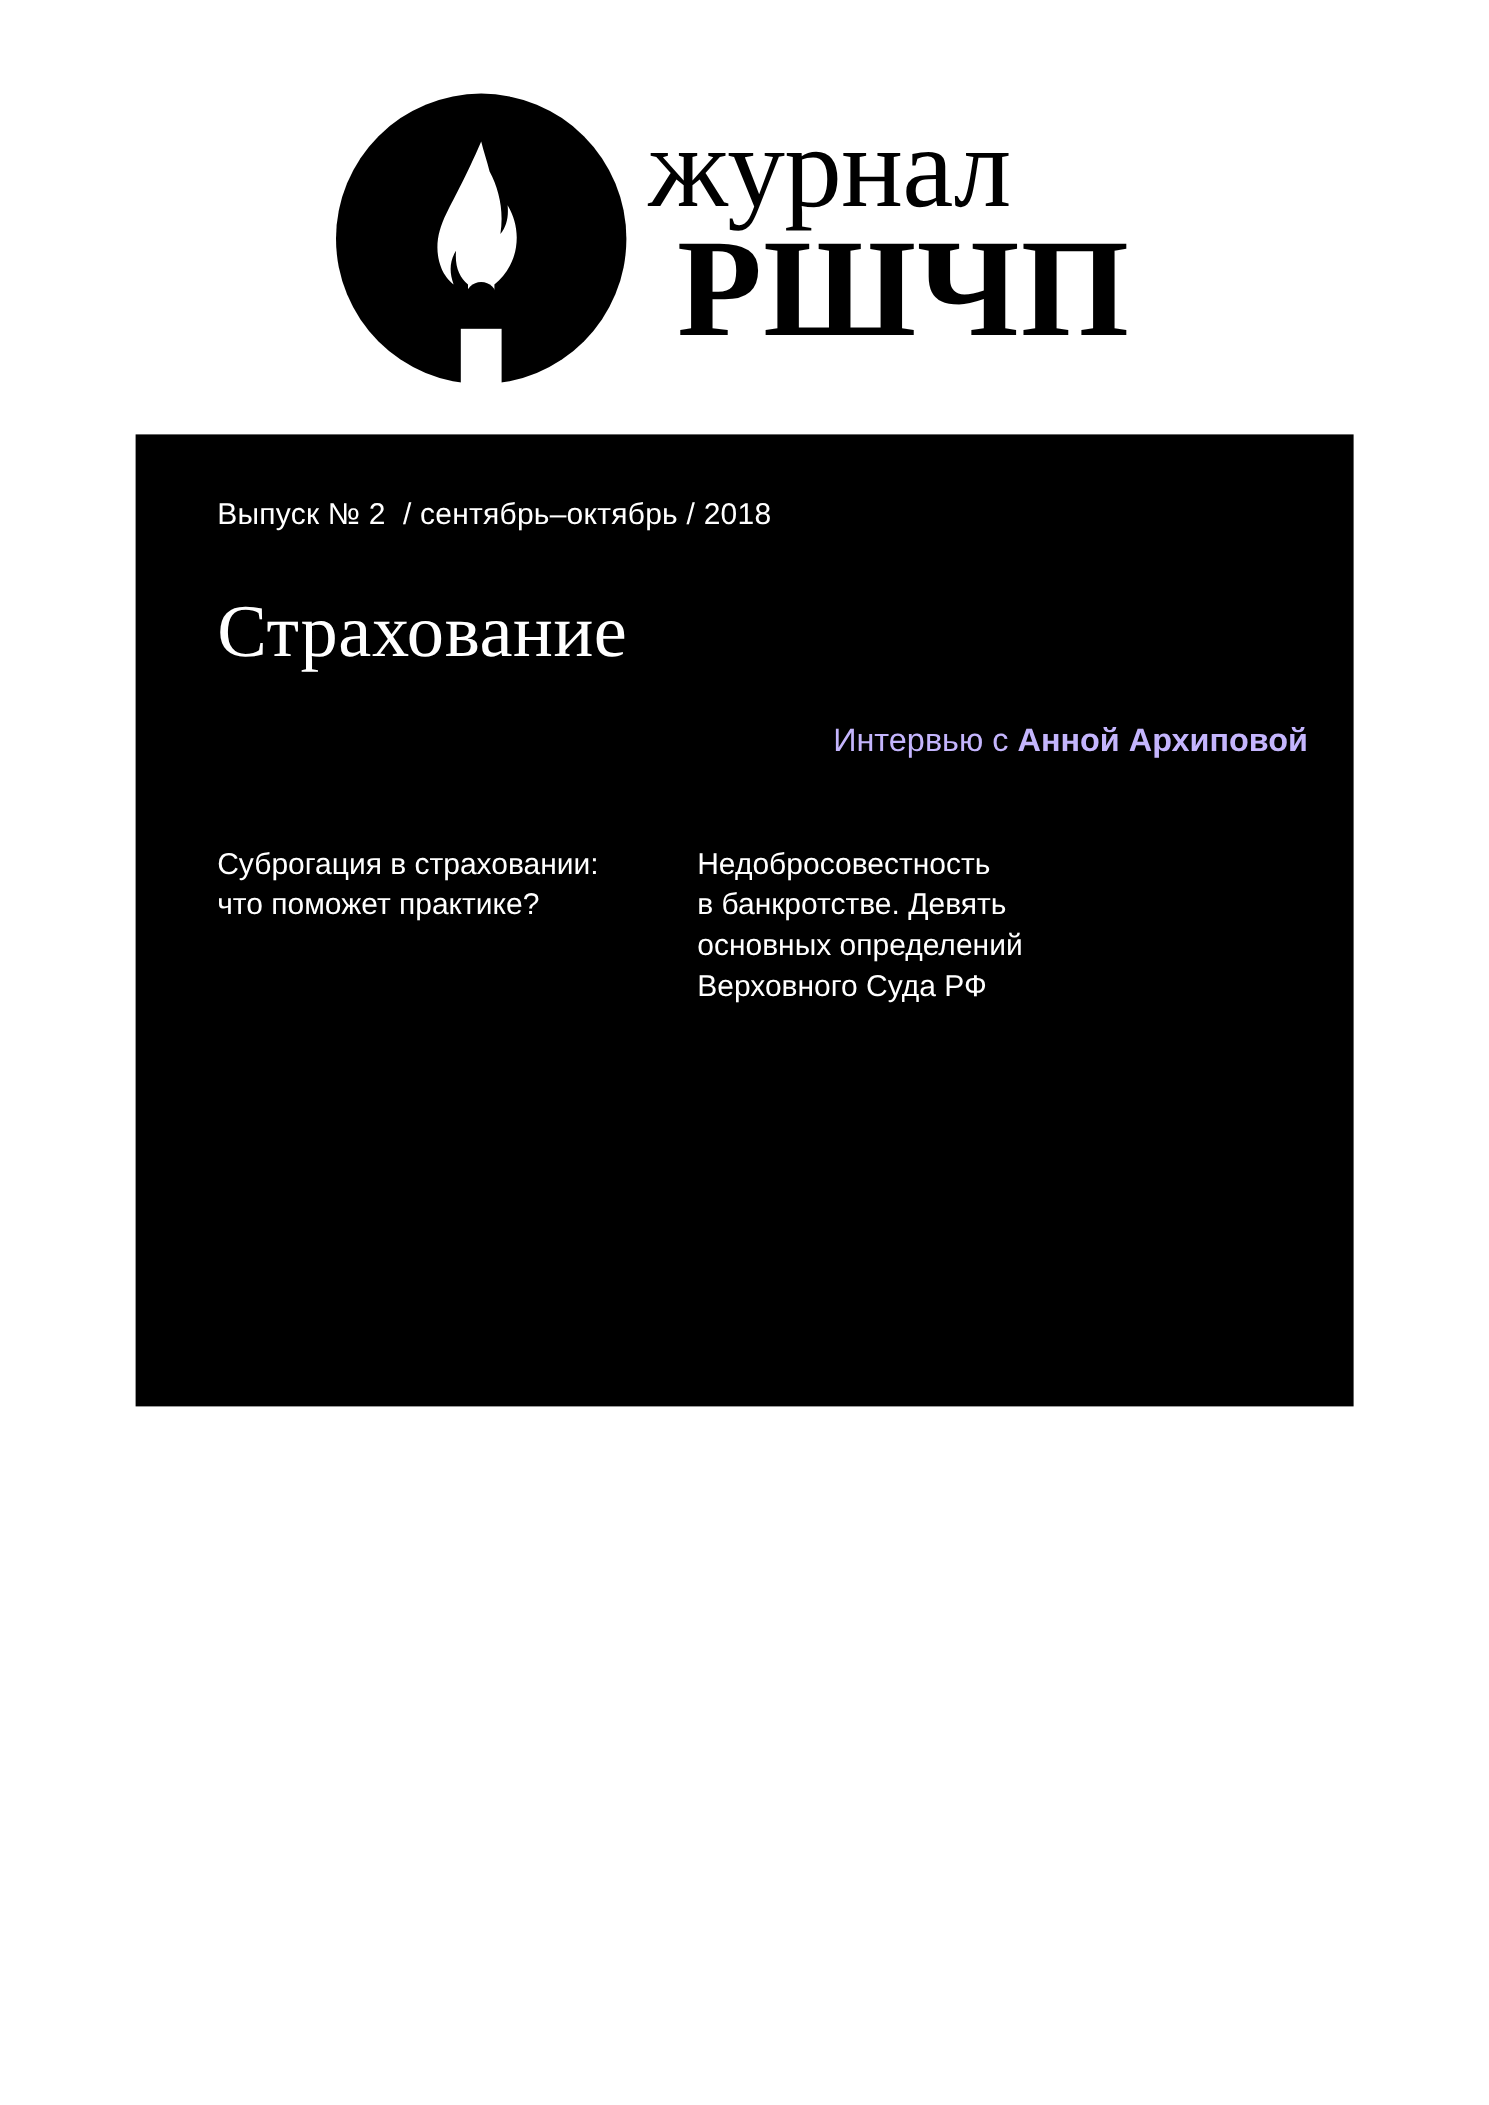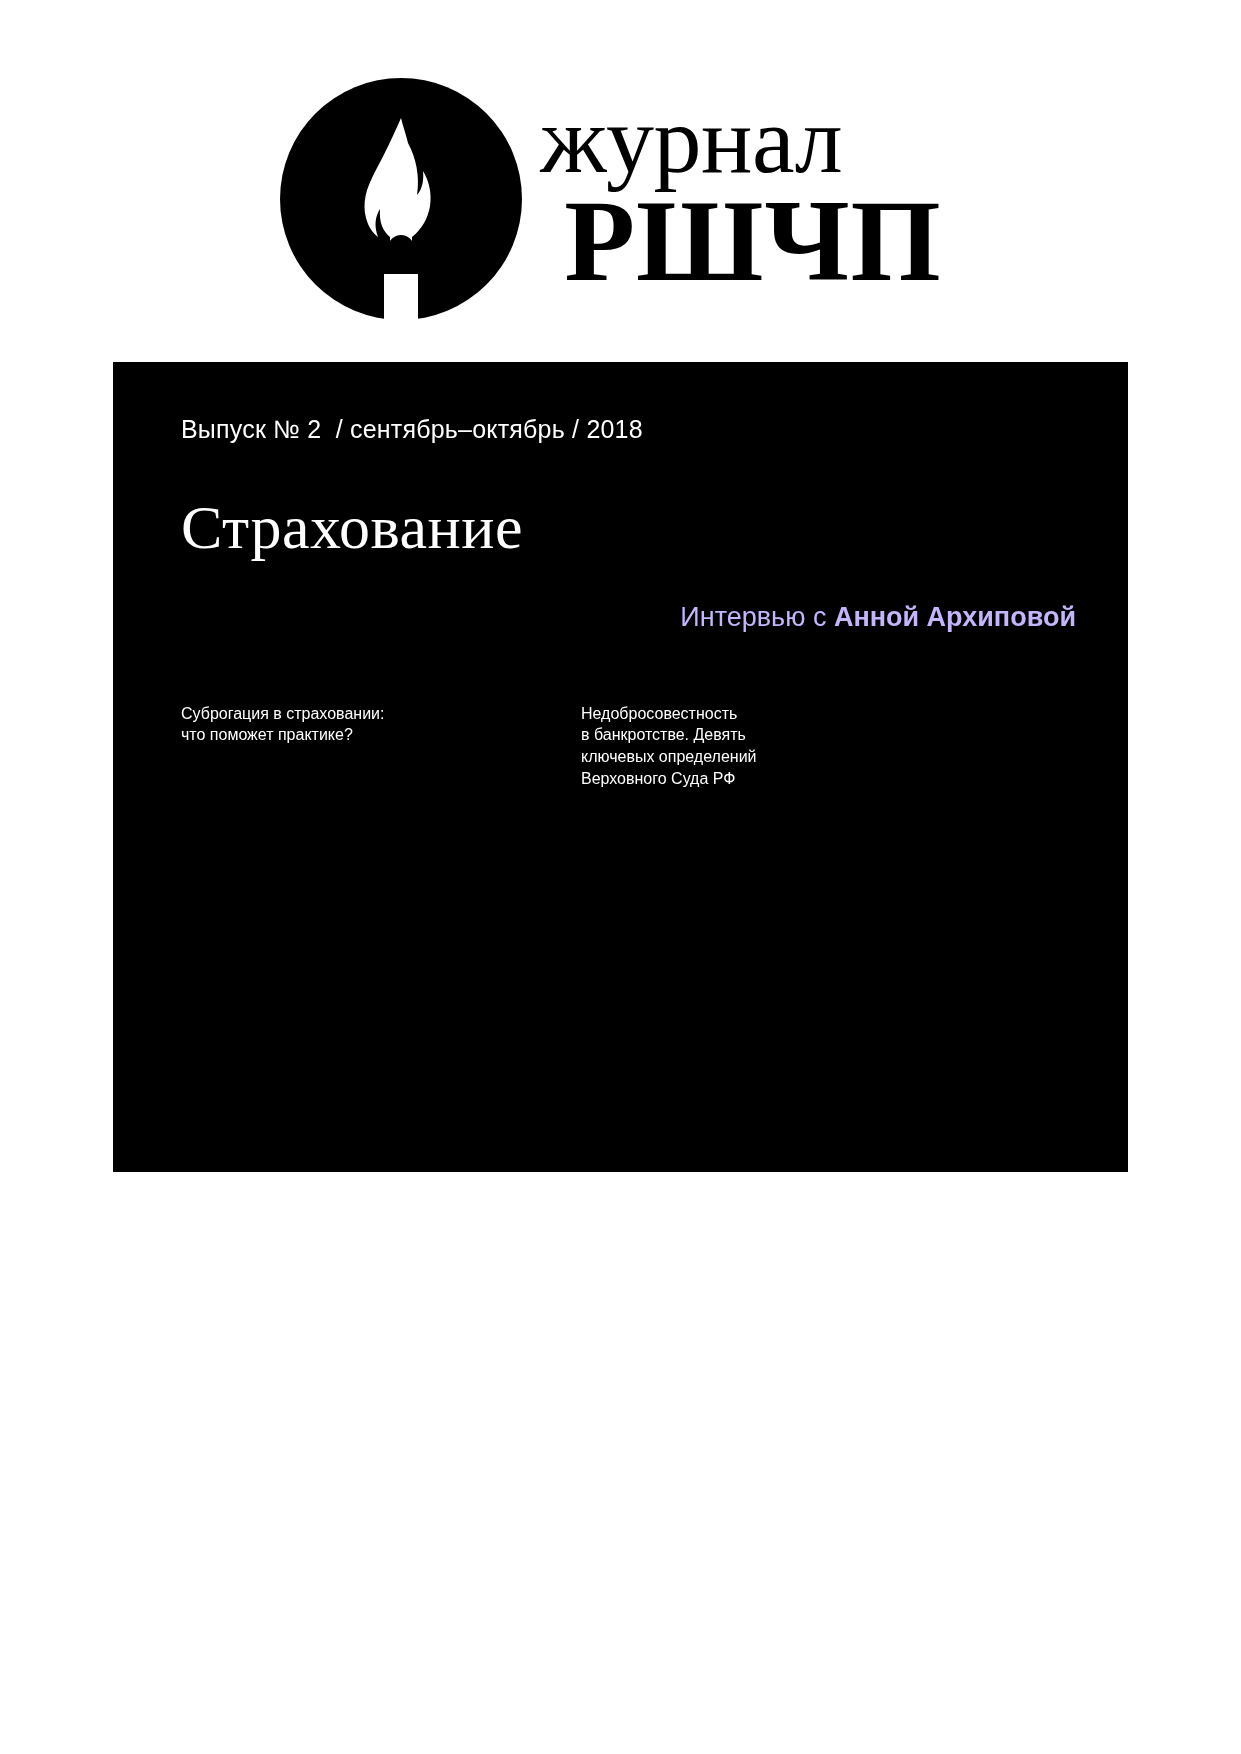--- a/index.html
+++ b/index.html
@@ -85,21 +85,21 @@
   
   .panel {
     position: absolute;
     left: 113px;
     top: 362px;
     width: 1015px;
     height: 810px;
     background: #000000;
     color: #ffffff;
     box-sizing: border-box;
-    padding: 52px 50px 0 68px;
+    padding: 52px 36px 0 68px;
   }
 
   .issue-line {
     font-size: 25px;
     line-height: 1.2;
     font-weight: 400;
     color: #ffffff;
     letter-spacing: 0.2px;
     white-space: pre;
   }
@@ -134,21 +134,21 @@
   .attribution b { font-weight: 700; }
 
   .headlines {
     display: grid;
     grid-template-columns: 400px 1fr;
     column-gap: 0px;
     row-gap: 0px;
     margin-top: 68px;
   }
   .headline {
-    font-size: 16px;
+    font-size: 25px;
     line-height: 1.36;
     color: #ffffff;
     white-space: pre-line;
     min-height: 162px;
   }
   .headline.row2 { min-height: 0; }
 </style>
 </head>
 <body>
 
@@ -200,17 +200,17 @@
 
   <div class="attribution">
     <span>Интервью с </span><b>Анной Архиповой</b>
   </div>
 
   <div class="headlines">
     <div class="headline">Суброгация в страховании:
 что поможет практике?</div>
     <div class="headline row2">Недобросовестность
 в банкротстве. Девять
-ключевых определений
+основных определений
 Верховного Суда РФ</div>
   </div>
 
 </section>
 
 </body></html>

